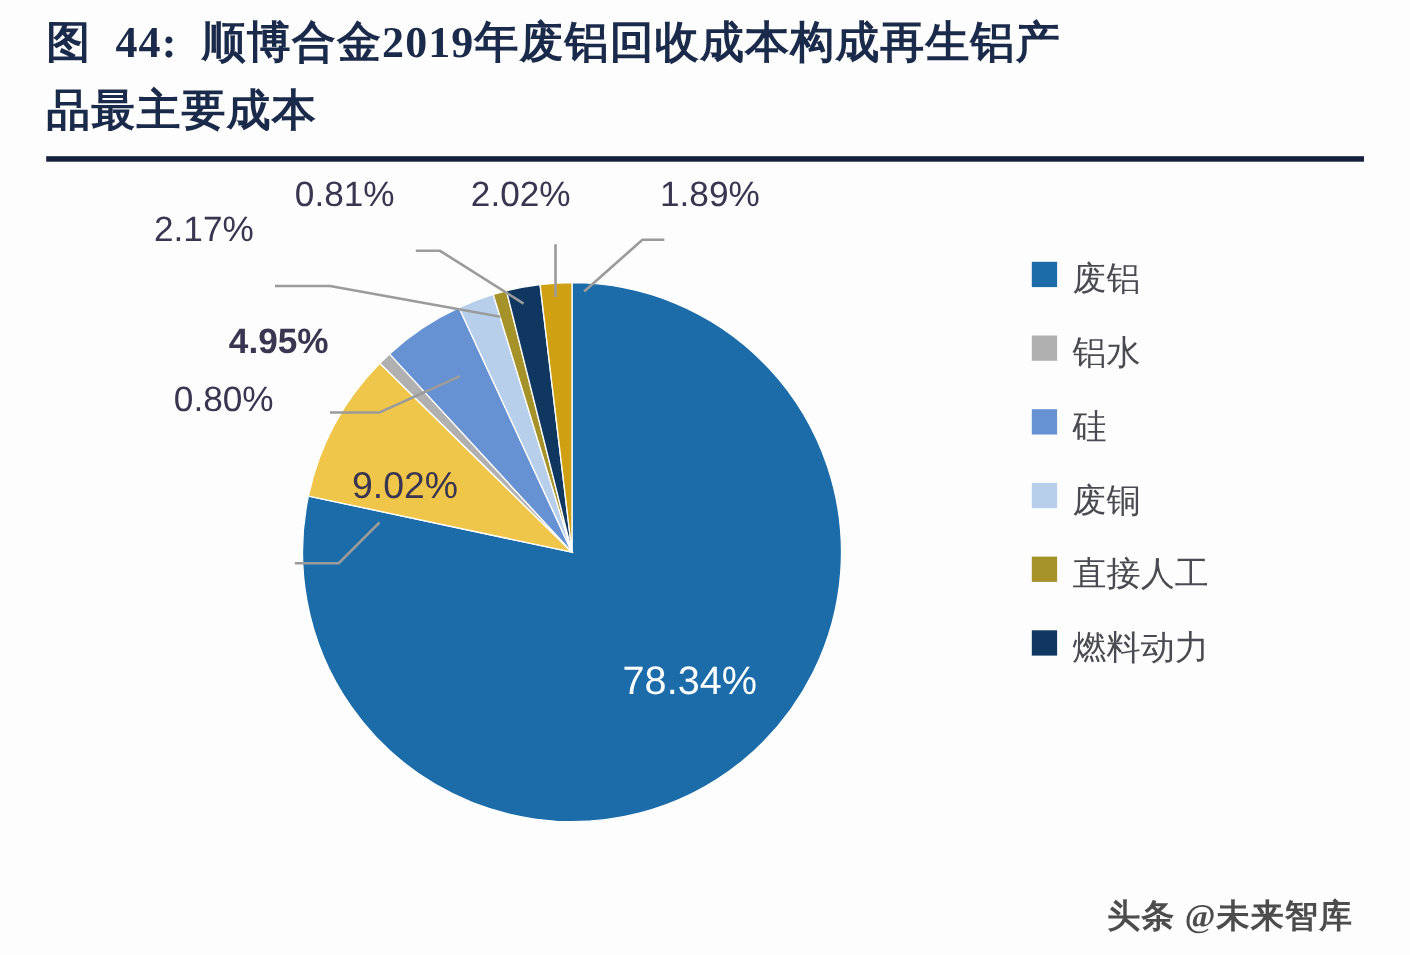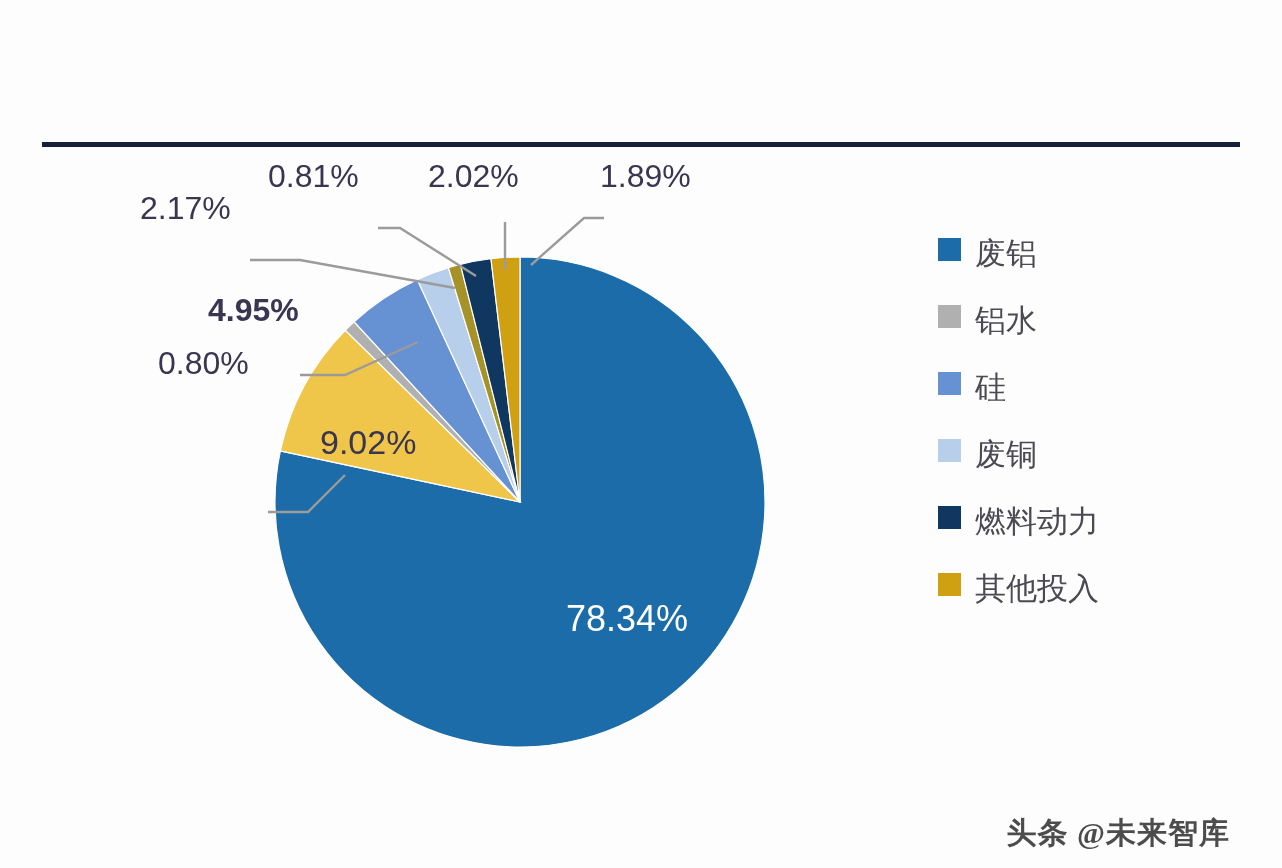--- a/index.html
+++ b/index.html
@@ -122,20 +122,24 @@
     color: #3d3d3d;
     opacity: 0.92;
     letter-spacing: 1px;
   }
 </style>
 </head>
 <body>
 
 <div id="page">
 
+  <div id="title-block">
+    <div id="chart-title">图  44:  顺博合金2019年废铝回收成本构成再生铝产
+品最主要成本</div>
+  </div>
   <div id="title-rule"></div>
 
   <div id="chart-area">
 
     <svg id="pie-svg" width="1282" height="640" viewBox="0 0 1282 640">
       <g id="pie-slices">
           <path d="M 520 342 L 520.00 97.00 A 245 245 0 1 1 280.38 290.96 Z" fill="#1B6CA8" stroke="#ffffff" stroke-width="1.2"></path>
           <path d="M 520 342 L 280.38 290.96 A 245 245 0 0 1 345.24 170.29 Z" fill="#EFC54A" stroke="#ffffff" stroke-width="1.2"></path>
           <path d="M 520 342 L 345.24 170.29 A 245 245 0 0 1 354.09 161.73 Z" fill="#B0B0B0" stroke="#ffffff" stroke-width="1.2"></path>
           <path d="M 520 342 L 354.09 161.73 A 245 245 0 0 1 417.22 119.60 Z" fill="#6691D2" stroke="#ffffff" stroke-width="1.2"></path>
@@ -175,26 +179,26 @@
         </div>
         <div class="legend-item">
           <span class="legend-swatch" style="background: rgb(102, 145, 210);"></span>
           <span class="legend-label">硅</span>
         </div>
         <div class="legend-item">
           <span class="legend-swatch" style="background: rgb(183, 207, 235);"></span>
           <span class="legend-label">废铜</span>
         </div>
         <div class="legend-item">
+          <span class="legend-swatch" style="background: rgb(165, 146, 41);"></span>
+          <span class="legend-label">直接人工</span>
+        </div>
+        <div class="legend-item">
           <span class="legend-swatch" style="background: rgb(16, 55, 95);"></span>
           <span class="legend-label">燃料动力</span>
         </div>
-        <div class="legend-item">
-          <span class="legend-swatch" style="background: rgb(208, 160, 19);"></span>
-          <span class="legend-label">其他投入</span>
-        </div>
       </div>
 
   </div>
 
   <div id="watermark">头条 @未来智库</div>
 
 </div>
 
 </body></html>

